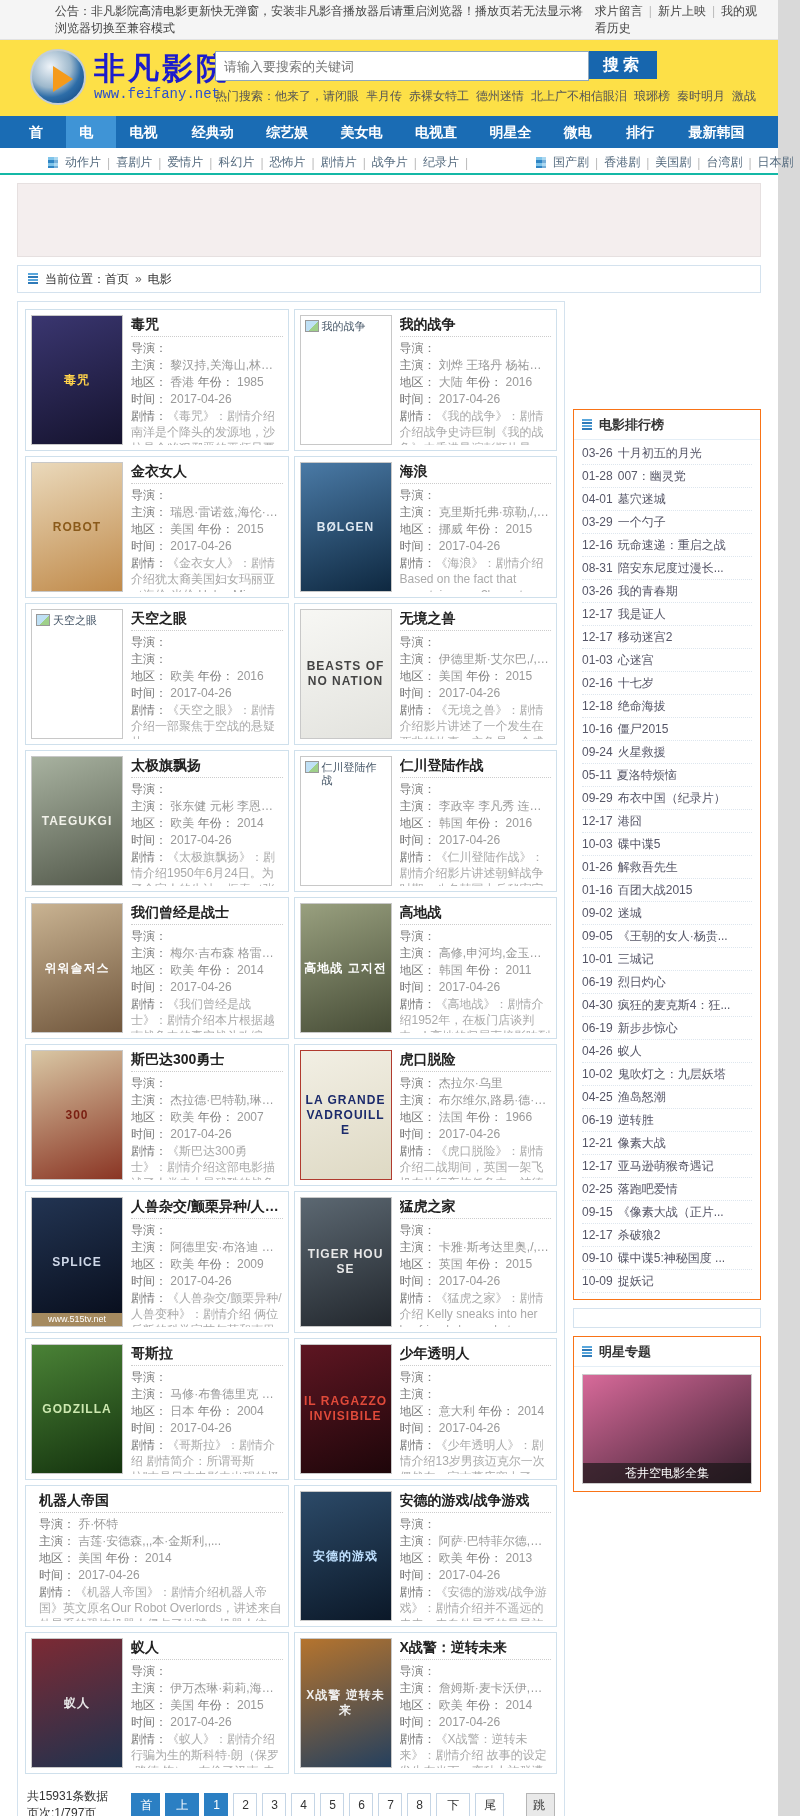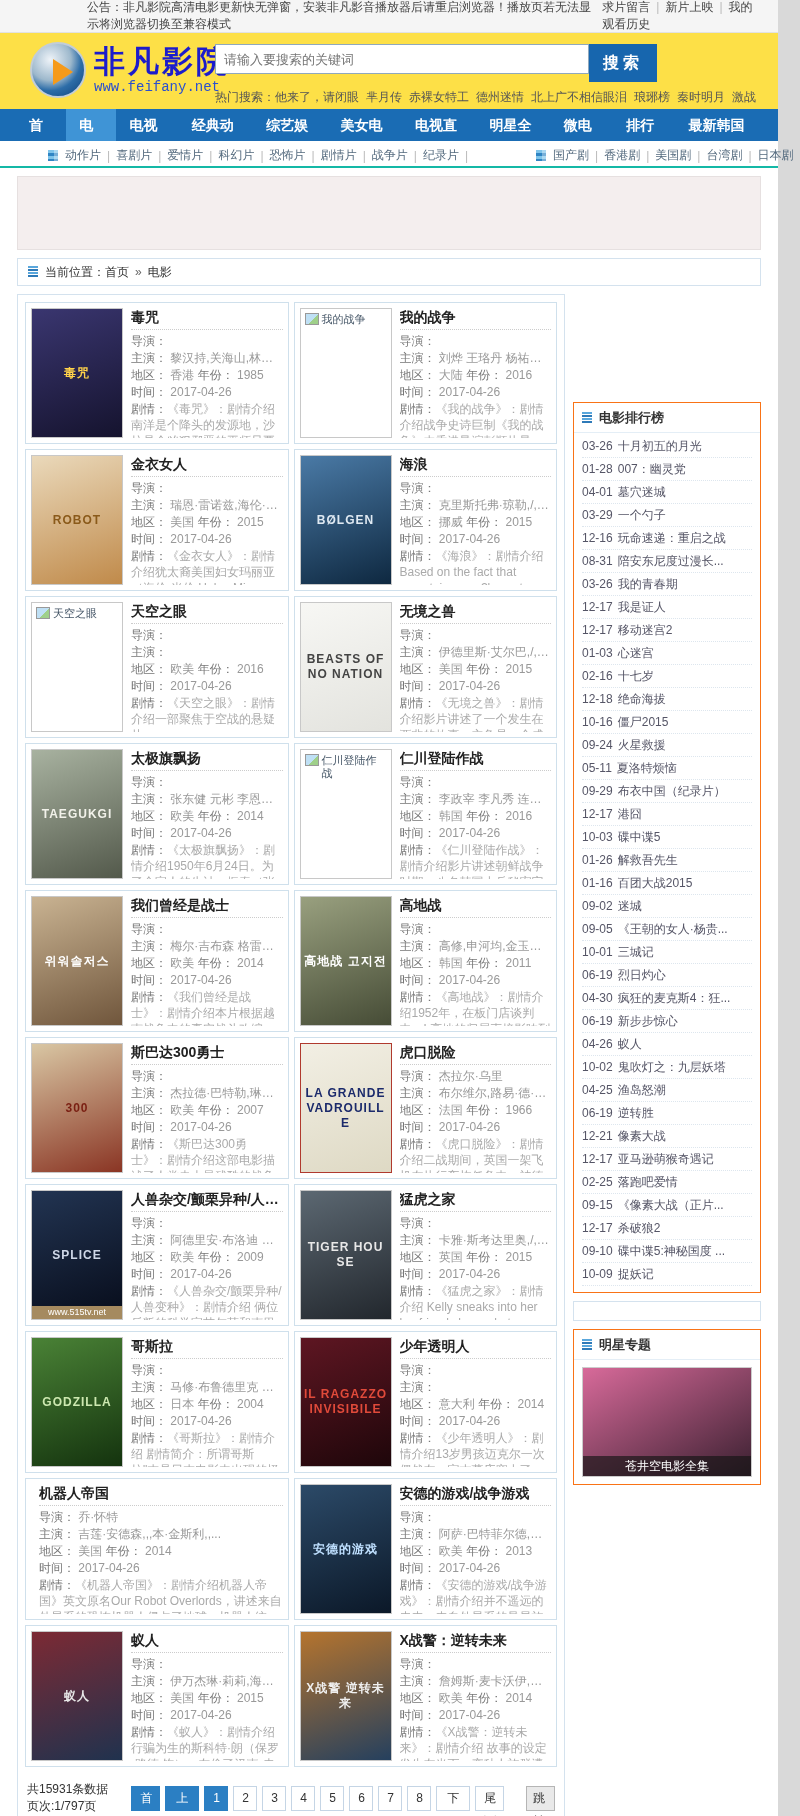--- a/index.html
+++ b/index.html
@@ -1,40 +1,40 @@
 <!DOCTYPE html>
 <html><head>
 <meta charset="utf-8">
 <style>
   * { box-sizing: border-box; margin: 0; padding: 0; }
   body { background:#d9d9d9; font-family:"Liberation Sans","DejaVu Sans",sans-serif; }
   .page { width:778px; background:#fff; }
 
   
-  .topbar { height:33px; background:#f5f5f5; border-bottom:1px solid #e2e2e2;
+  .topbar { height:40px; background:#f5f5f5; border-bottom:1px solid #e2e2e2;
             display:flex; justify-content:space-between; align-items:center;
-            font-size:12px; color:#444; padding:0 18px 0 87px; }
+            font-size:12px; color:#444; padding:0 18px 0 55px; }
   .topbar-links span.lnk { color:#444; cursor:pointer; }
   .sep { color:#bbb; margin:0 6px; }
 
   
   .header { position:relative; height:76px; background:#fde047; }
   .logo { position:absolute; left:30px; top:9px; display:flex; align-items:center; cursor:pointer; }
   .logo-icon { width:56px; height:56px; border-radius:50%; position:relative; flex:none;
                background:radial-gradient(circle at 35% 30%, #eef3f8, #9db8cc 42%, #2d6da8 62%, #0b3e77);
                border:2px solid #c2cdd8; }
   .logo-icon .tri { position:absolute; left:21px; top:15px; width:0; height:0;
                border-left:20px solid #f59a1a; border-top:13px solid transparent; border-bottom:13px solid transparent; }
   .logo-text { margin-left:8px; }
   .site-name { font-size:31px; font-weight:bold; color:#1c1ccc; letter-spacing:3px; line-height:34px; }
   .site-url { font-size:14px; color:#2a4fd0; font-family:"Liberation Mono","DejaVu Sans Mono",monospace; }
   .search-area { position:absolute; left:215px; top:11px; width:545px; }
   .search-row { display:flex; }
   .search-input { width:374px; height:30px; border:1px solid #8fa8bd; padding:0 8px; font-size:13px; color:#333; outline:none; }
-  .search-btn { width:68px; height:38px; margin-left:0; background:#1766ae; color:#fff; font-size:16px;
+  .search-btn { width:68px; height:28px; margin-left:0; background:#1766ae; color:#fff; font-size:16px;
                 font-weight:bold; border:none; letter-spacing:4px; cursor:pointer; }
   .hot-row { margin-top:7px; font-size:12px; color:#555; white-space:nowrap; overflow:hidden; }
   .hot-row .kw { margin-right:7px; color:#555; cursor:pointer; }
 
   
   .mainnav { background:#1a6cb4; height:32px; display:flex; align-items:stretch; padding:0 16px;
              justify-content:space-between; }
   .nav-item { color:#fff; font-size:14px; font-weight:bold; line-height:32px; padding:0 13px; cursor:pointer; }
   .nav-item.active { background:#3f94d6; }
 

